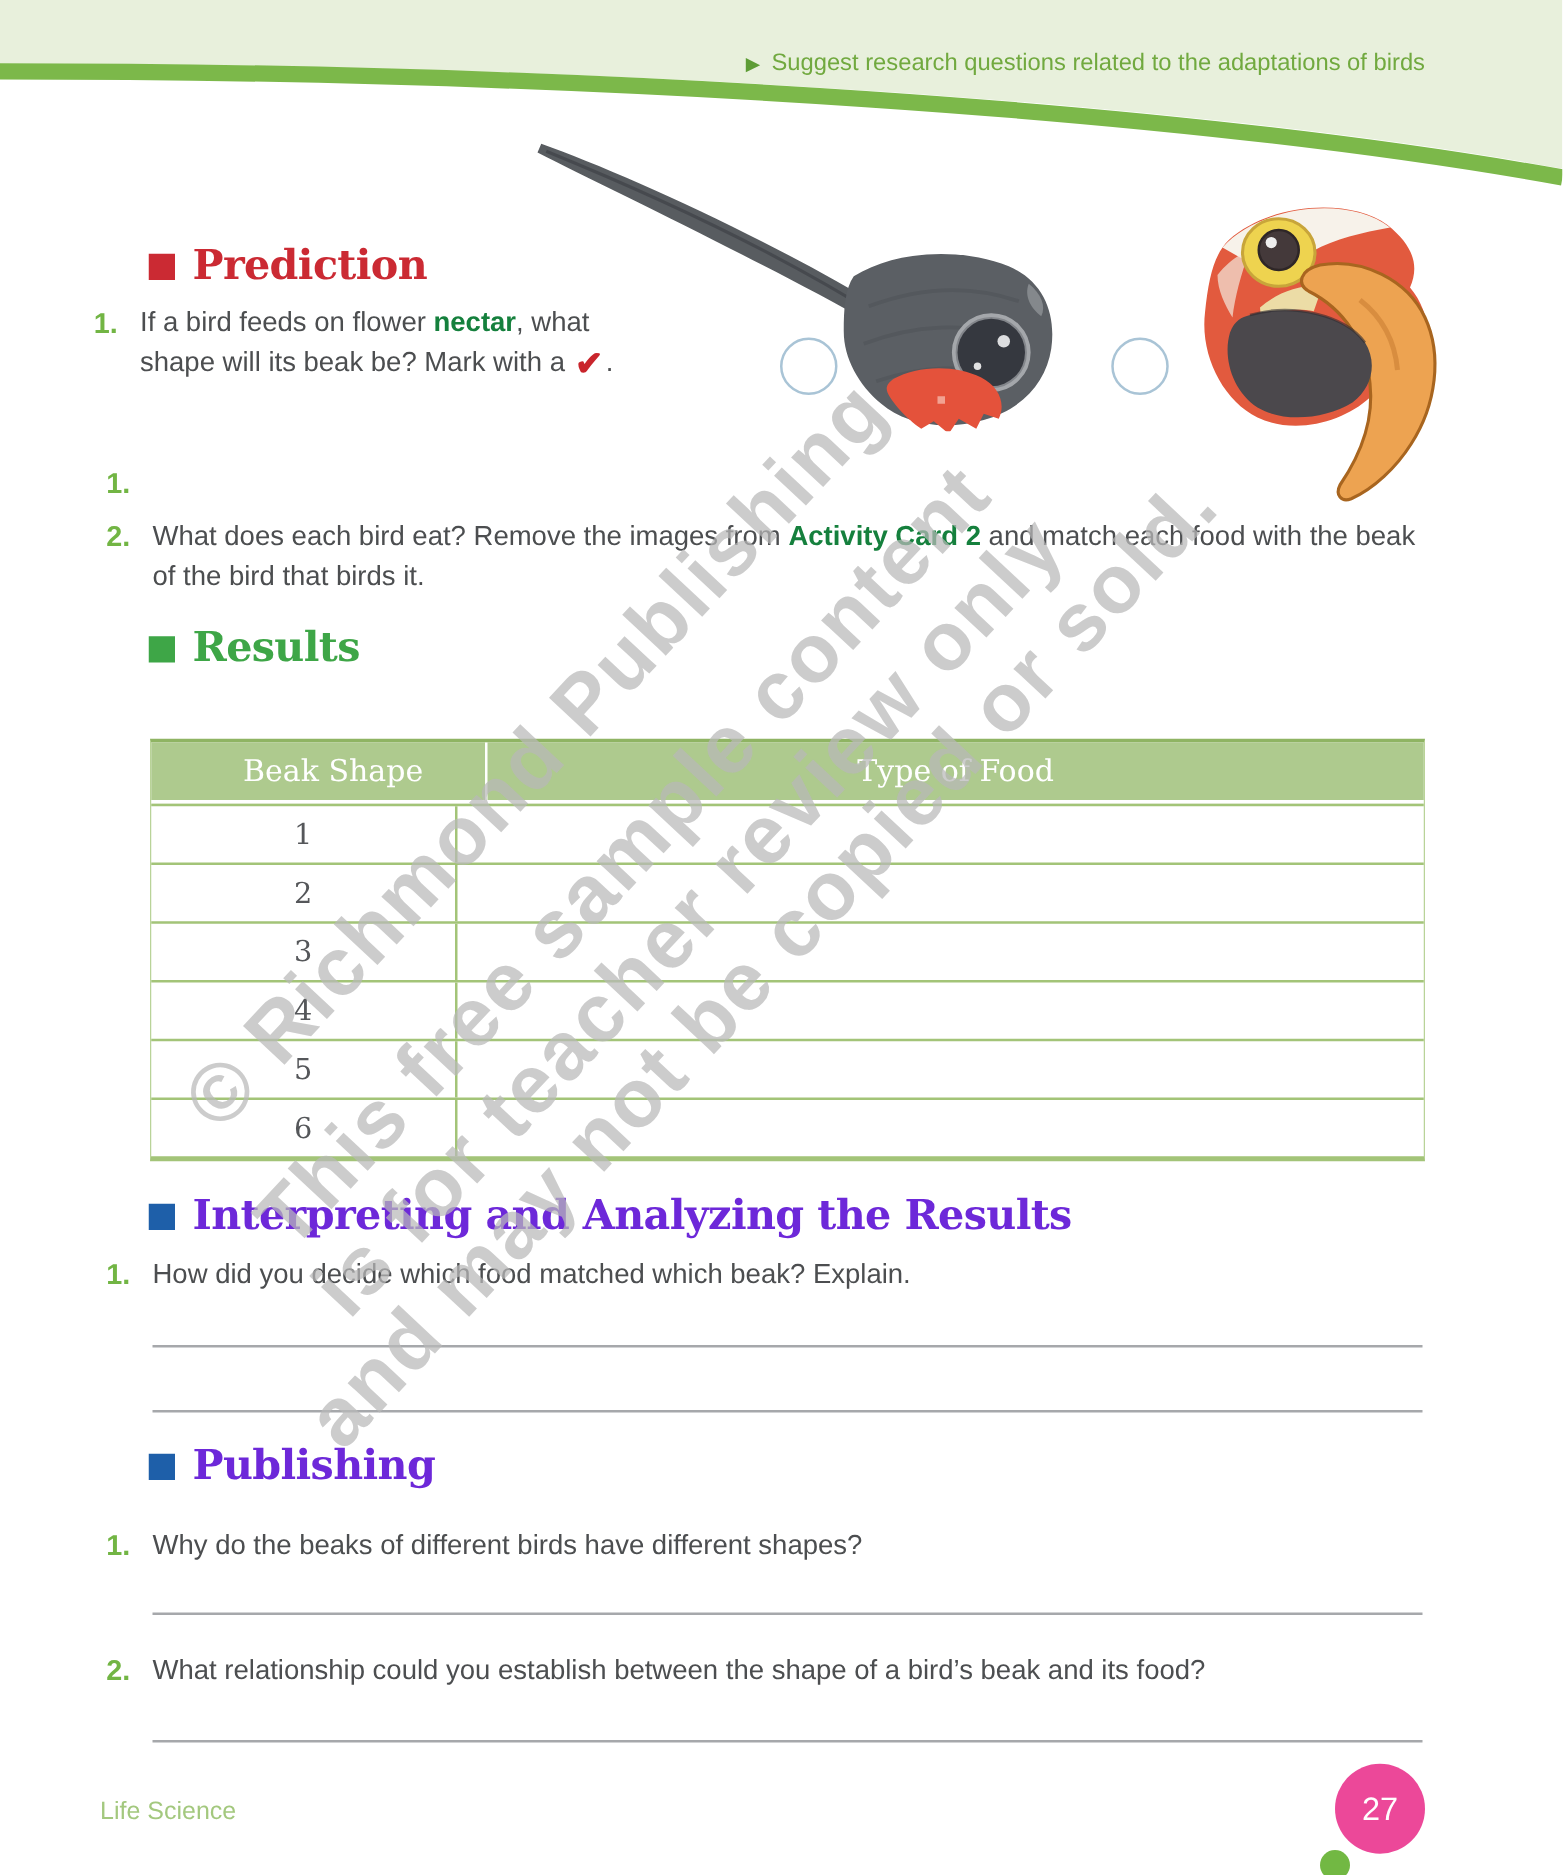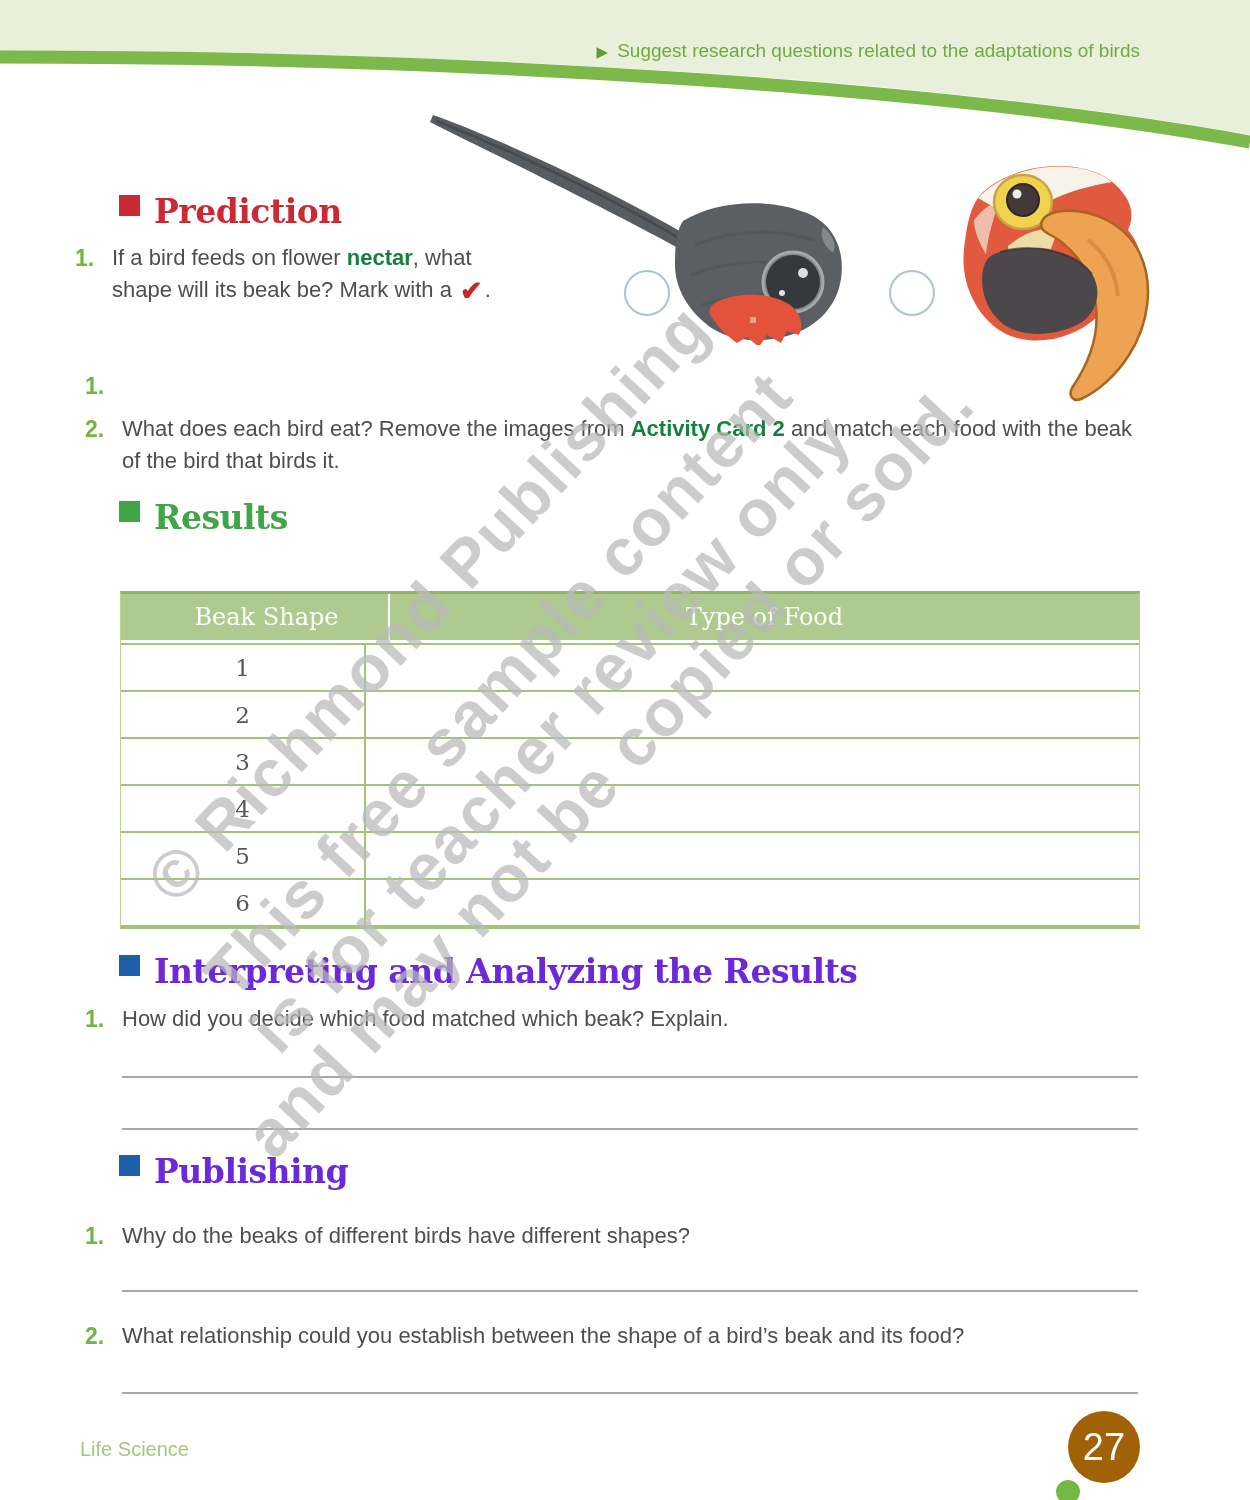--- a/index.html
+++ b/index.html
@@ -6,21 +6,21 @@
   .page{position:relative;width:1250px;height:1500px;background:#ffffff;overflow:hidden;
         font-family:"Liberation Sans",sans-serif;color:#4c4e50;}
 
   
   .top-band{position:absolute;left:0;top:0;width:1250px;height:210px;pointer-events:none;}
   .header-note{position:absolute;top:40px;right:110px;font-size:19px;color:#71a93f;
                display:flex;align-items:center;gap:9px;white-space:nowrap;}
   .header-note .tri{font-size:15px;line-height:1;color:#5d9c35;}
 
   
-  .section-title{position:absolute;left:78px;display:flex;align-items:flex-start;gap:14px;
+  .section-title{position:absolute;left:78px;display:flex;align-items:center;gap:14px;
                  font-family:"DejaVu Serif",serif;font-weight:bold;font-size:33px;letter-spacing:-0.5px;padding-left:41px;}
   .bullet{width:21px;height:21px;flex:none;margin-top:3px;}
   .t-red{color:#cb2a33}.b-red{background:#cb2a33}
   .t-green{color:#3ea647}.b-green{background:#3ea647}
   .t-blue{color:#6d28d9}.b-blue{background:#1e5fa9}
 
   
   .item{position:absolute;display:flex;font-size:22px;line-height:32px;color:#4c4e50;}
   .item .num{font-weight:bold;color:#72b544;width:37px;flex:none;font-size:23px;}
   .item b{color:#15803d}
@@ -42,21 +42,21 @@
   .tr.body{border-top:2px solid #a3c478;}
   .tr.body:first-of-type{border-top:none;}
   .td.c1{display:flex;align-items:center;justify-content:center;
          font-family:"DejaVu Serif",serif;font-size:23px;color:#55575a;border-right:2px solid #a3c478;}
 
   .answer-line{position:absolute;left:122px;width:1016px;border-top:2px solid #a6a8ab;}
 
   
   .footer-label{position:absolute;left:80px;top:1438px;font-size:20px;font-weight:normal;color:#a3c87e;}
   .page-circle{position:absolute;left:1068px;top:1411px;width:72px;height:72px;border-radius:50%;
-               background:#a16207;color:#ffffff;font-size:38px;display:flex;align-items:center;justify-content:center;}
+               background:#ec4899;color:#ffffff;font-size:26px;display:flex;align-items:center;justify-content:center;}
   .page-dot{position:absolute;left:1056px;top:1480px;width:24px;height:24px;border-radius:50%;background:#72b843;}
 
   
   .mark-circle{position:absolute;width:42px;height:42px;border:2px solid #a9c4d6;border-radius:50%;background:transparent;}
 
   
   .bird{position:absolute;pointer-events:none;}
 
   
   .wm{position:absolute;font-weight:bold;font-size:66px;line-height:70px;white-space:nowrap;

